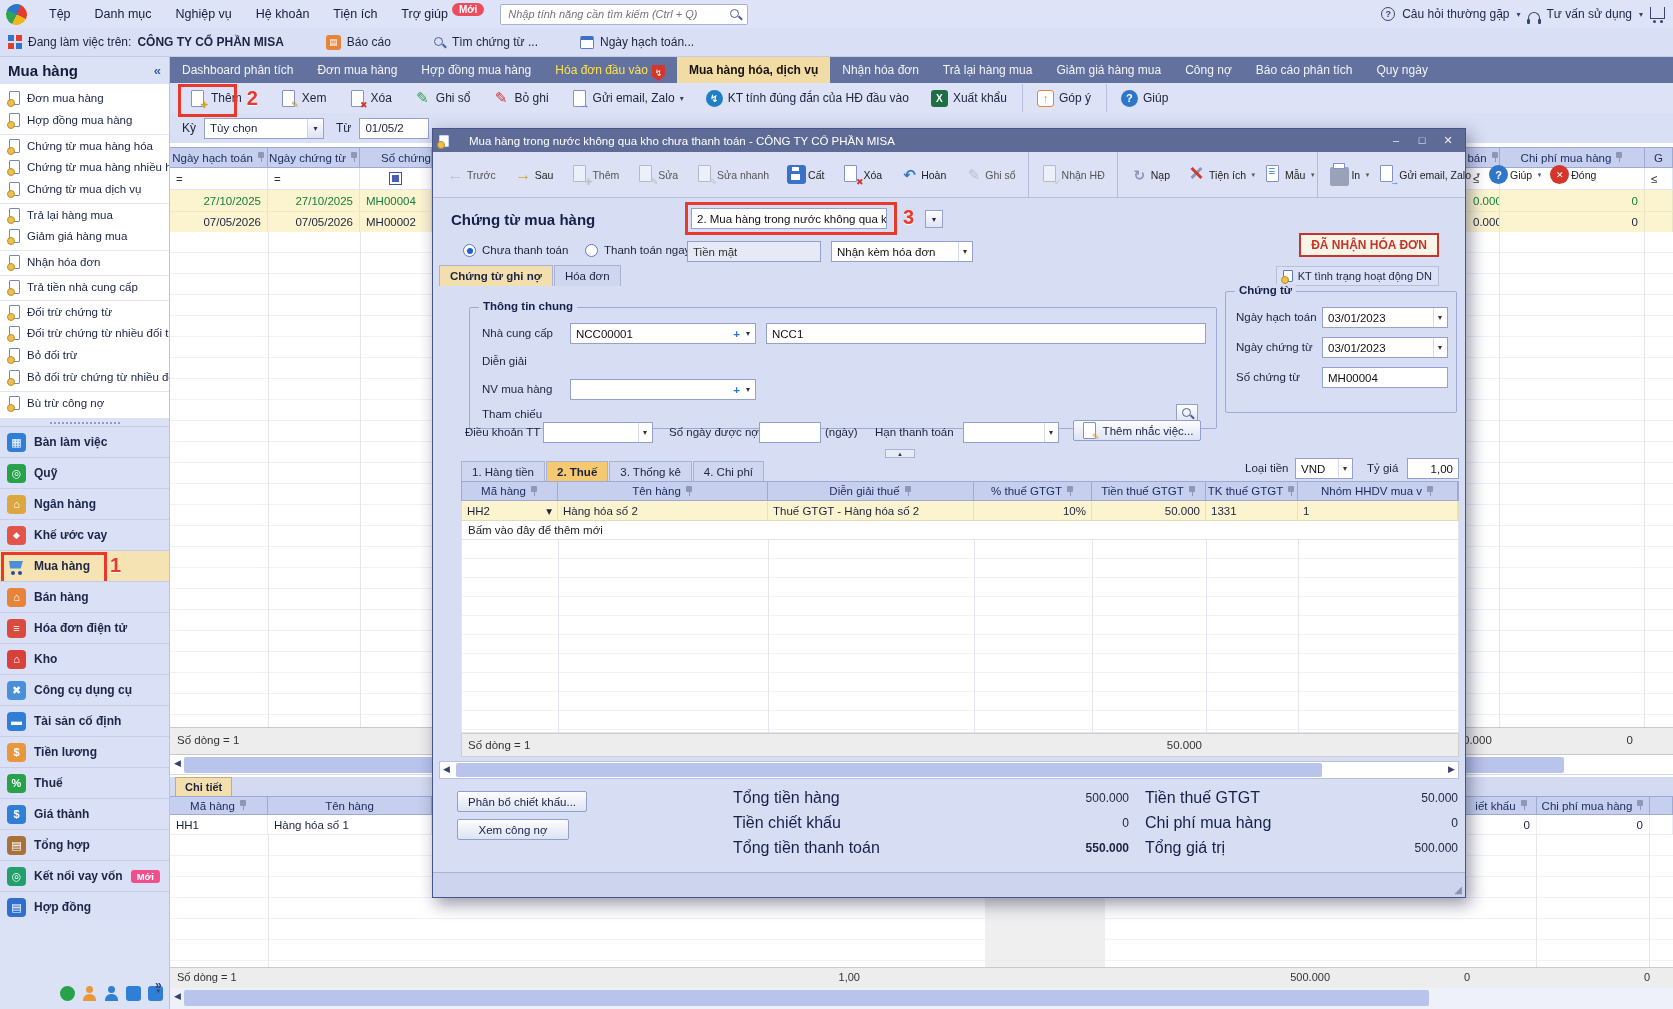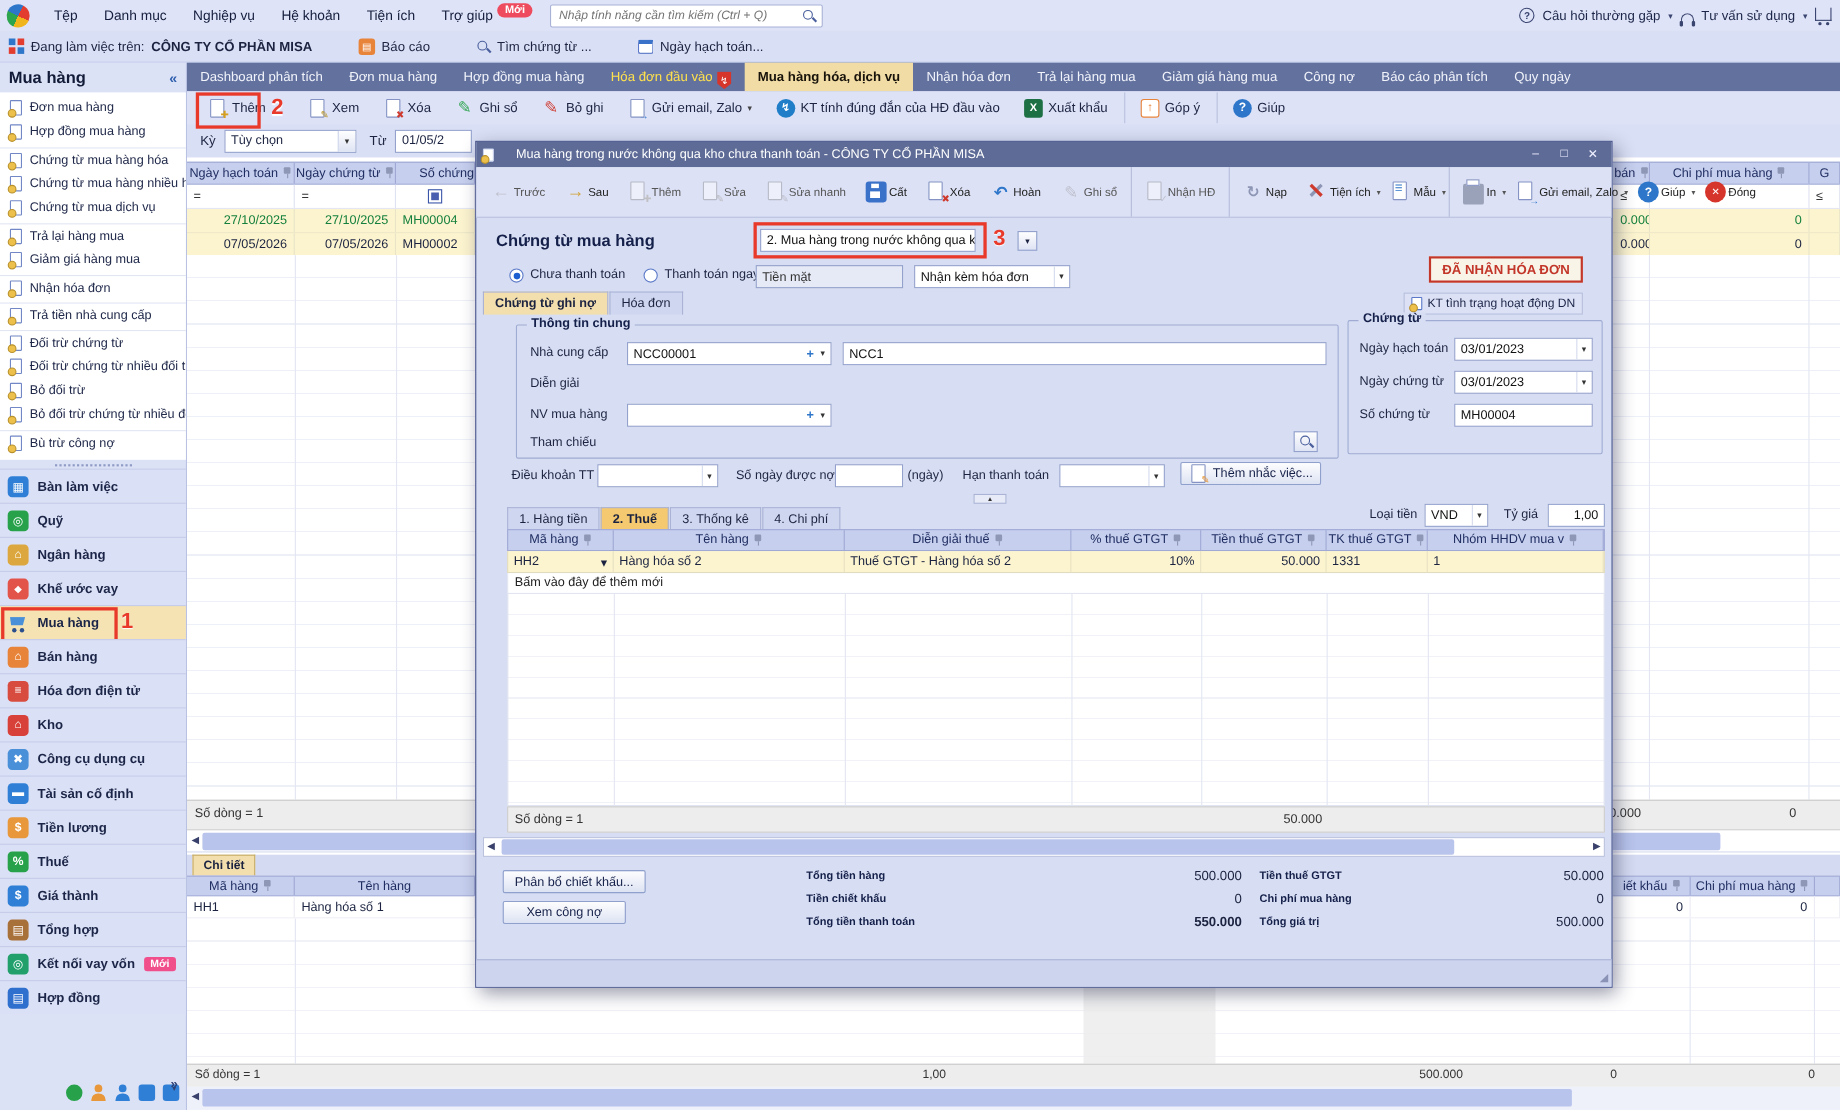--- a/index.html
+++ b/index.html
@@ -225,21 +225,21 @@
 .gc{display:flex;align-items:center;padding:0 5px;border-right:1px solid #e8e2c2;font-size:11.5px;white-space:nowrap;overflow:hidden}
 .gc.num{justify-content:flex-end}
 .gc .dd2{margin-left:auto}
 .addrow{position:absolute;left:28px;top:322px;width:998px;height:19px;background:#fff;border:1px solid #e2e5f1;border-top:0;font-size:11.5px;display:flex;align-items:center;padding-left:6px;color:#222}
 .gempty{position:absolute;left:28px;top:341px;width:998px;height:193px;background:repeating-linear-gradient(to bottom,#fff 0 18px,#f0f2f8 18px 19px);border:1px solid #e2e5f1;border-top:0}
 .gfoot{position:absolute;left:28px;top:534px;width:998px;height:24px;background:#ededed;border:1px solid #cecece;font-size:11.5px;color:#333}
 .dscroll{position:absolute;left:6px;top:562px;width:1020px;height:18px;background:#fff;border:1px solid #b9c1dd}
 .pbtn{position:absolute;background:linear-gradient(#fdfdfe,#dde3f3);border:1px solid #8fa0cc;border-radius:2px;font-size:11.5px;height:21px;display:flex;align-items:center;justify-content:center;gap:5px;color:#15204a}
 .totcol{position:absolute;display:flex;flex-direction:column;gap:7px}
 .trow{display:flex;align-items:center}
-.tl{flex:1;font-weight:700;color:#15204a;font-size:10px}
+.tl{flex:1;font-weight:400;color:#15204a;font-size:16px}
 .tv{width:140px;text-align:right;font-size:12px}
 .tv.b{font-weight:700}
 .dstatus{position:absolute;left:0;bottom:0;right:0;height:25px;background:#cdd4ee;border-top:1px solid #aab3d6}
 .grip{position:absolute;right:3px;bottom:2px;color:#8a93b5;font-size:10px}
 </style>
 </head>
 <body>
 
 <header id="menubar">
   <span class="logo"></span>
@@ -912,21 +912,21 @@
     <div class="dtabs">
 
     <div class="dtab act">
           <span>Chứng từ ghi nợ</span>
         </div>
         <div class="dtab">
           <span>Hóa đơn</span>
         </div>
       </div>
 
-    <div class="group" style="left:36px;top:96px;width:748px;height:122px">
+    <div class="group" style="left:36px;top:108px;width:748px;height:122px">
       <span class="glabel">Thông tin chung</span>
       <span class="flabel" style="left:12px;top:19px">Nhà cung cấp</span>
       <div class="inp" style="left:100px;top:15px;width:186px">
         <span>NCC00001</span>
         <span class="plus">+</span>
         <span class="dd2">▾</span>
       </div>
       <div class="inp" style="left:296px;top:15px;width:440px">
         <span>NCC1</span>
       </div>

